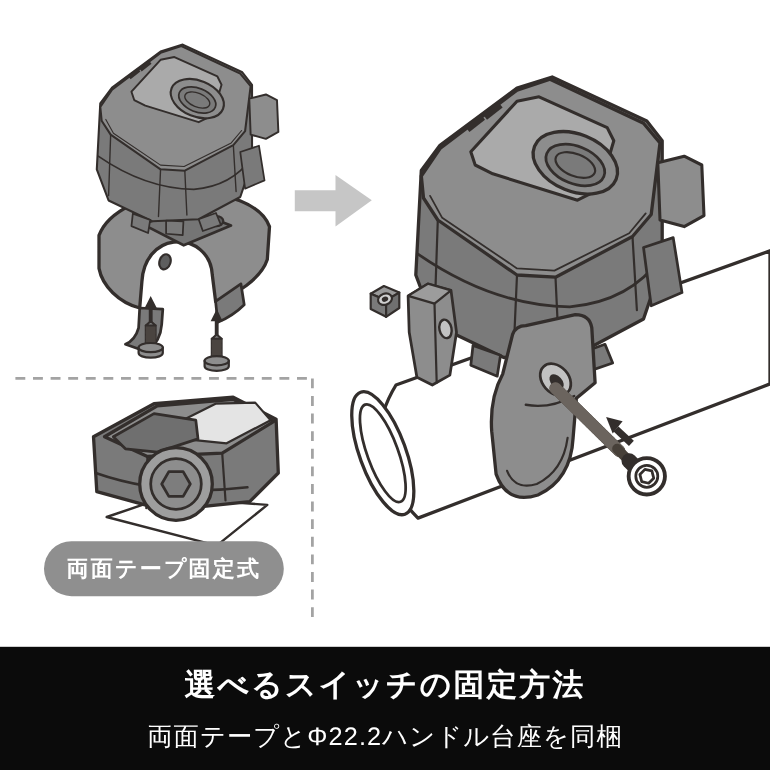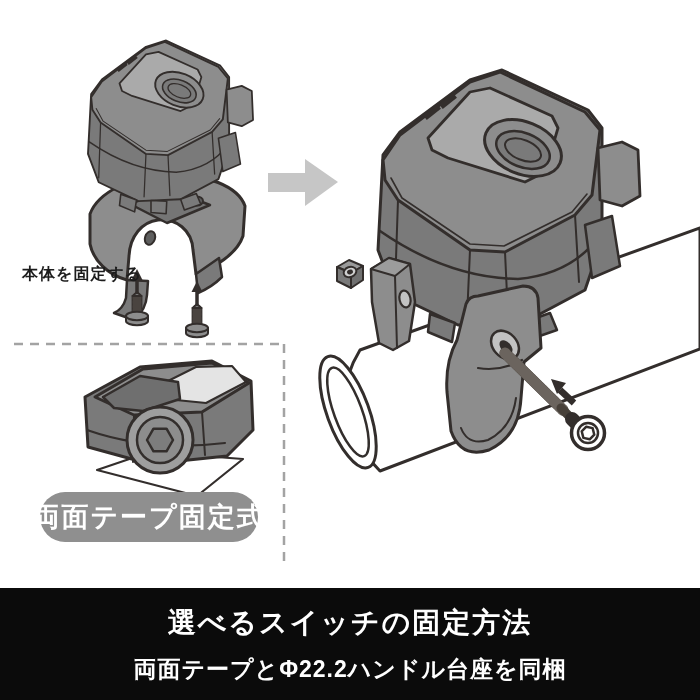--- a/index.html
+++ b/index.html
@@ -17,31 +17,31 @@
   .f-none{fill:none;}
   .f-outline{fill:var(--outline,#332e2c);stroke:none;}
   .f-hole{fill:#5e5e5e;}
   .caption{
     position:absolute;left:22px;top:264px;font-size:16px;font-weight:bold;
     color:var(--caption-text,#1c1c1c);letter-spacing:1px;white-space:nowrap;
   }
   .pill{
     position:absolute;background:var(--pill-bg,#8f8f8f);color:var(--pill-text,#fff);
     border-radius:999px;display:flex;align-items:center;justify-content:center;
-    font-weight:600;font-size:27px;letter-spacing:2px;white-space:nowrap;
+    font-weight:600;font-size:20px;letter-spacing:2px;white-space:nowrap;
   }
   #pill-tape{left:40px;top:492px;width:218px;height:50px;}
   #pill-screw{left:382px;top:492px;width:218px;height:53px;}
   .footer{
     position:absolute;left:0;top:588px;width:700px;height:112px;
     background:var(--footer-bg,#0b0b0b);color:var(--footer-text,#fff);
     display:flex;flex-direction:column;align-items:center;justify-content:center;gap:12px;
   }
   .footer-title{font-size:28px;font-weight:bold;letter-spacing:2px;}
-  .footer-sub{font-size:23px;font-weight:bold;letter-spacing:1px;}
+  .footer-sub{font-size:23px;font-weight:normal;letter-spacing:1px;}
 </style>
 </head>
 <body>
 
 <div id="stage">
 
   <svg width="700" height="588" viewBox="0 0 700 588">
     <defs>
 
       <g id="switch-device" class="o">
@@ -156,21 +156,20 @@
       <polygon class="f-light" stroke-width="2" points="152,389 196,367 232,366 246,382 206,403 166,399"></polygon>
       <polygon fill="#6f6f6f" stroke-width="2.5" points="103,397 140,376 178,382 180,399 143,411 114,408"></polygon>
       <g>
         <circle fill="#9e9e9e" stroke-width="3" cx="160" cy="440" r="33"></circle>
         <circle class="f-body" stroke-width="2.5" cx="160" cy="440" r="23"></circle>
         <polygon fill="#7d7d7d" stroke-width="2.5" points="173,440 166.5,451.3 153.5,451.3 147,440 153.5,428.7 166.5,428.7"></polygon>
       </g>
     </g>
   </svg>
 
-  <div class="caption">本体を固定する</div>
 
   <div id="pill-tape" class="pill">両面テープ固定式</div>
 
 
   <div class="footer">
     <div class="footer-title">選べるスイッチの固定方法</div>
     <div class="footer-sub">両面テープとΦ22.2ハンドル台座を同梱</div>
   </div>
 
 </div>

